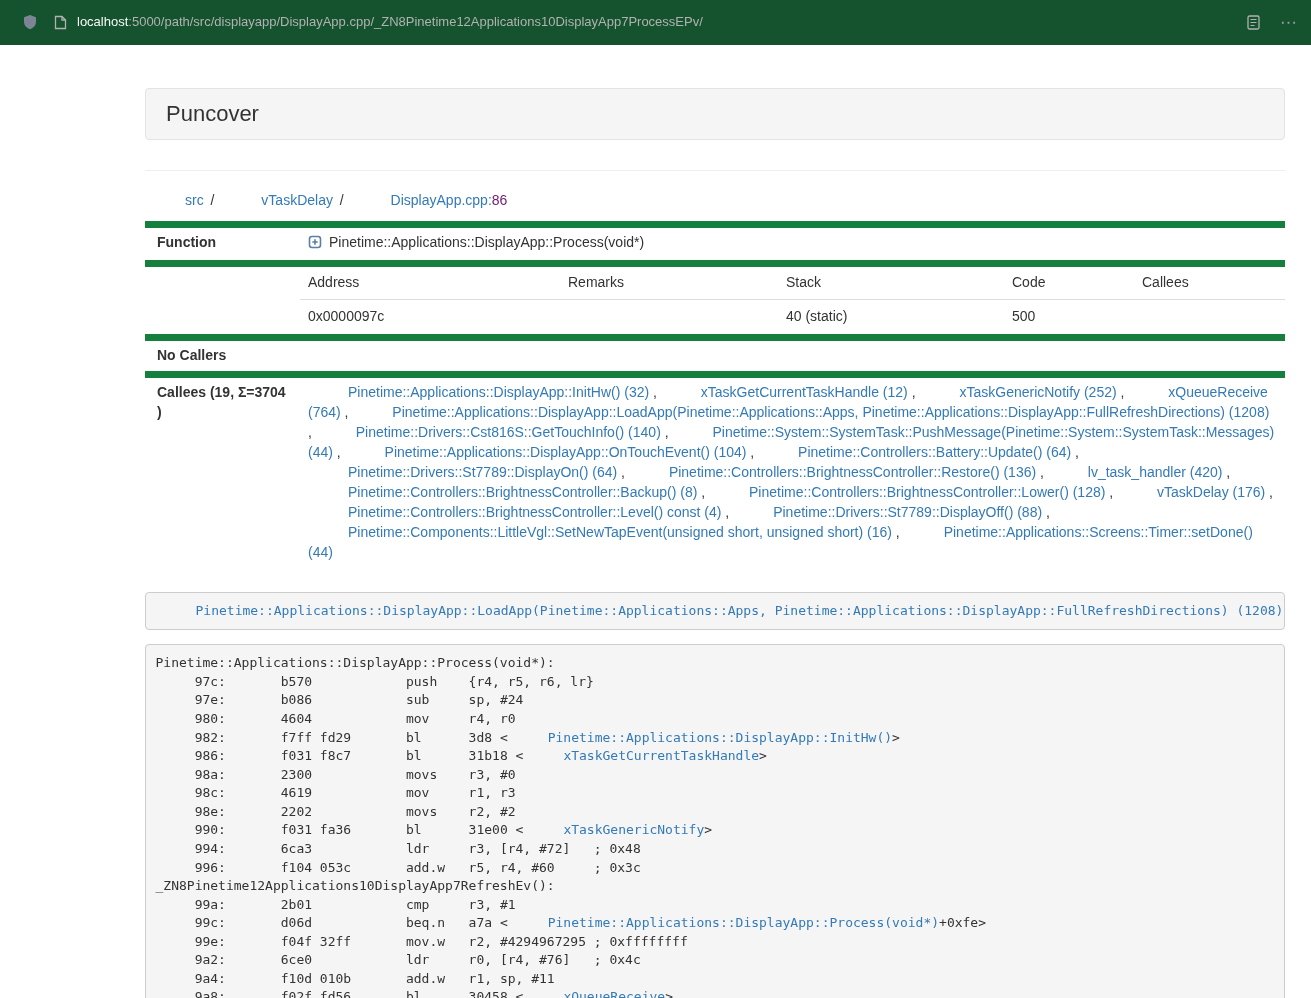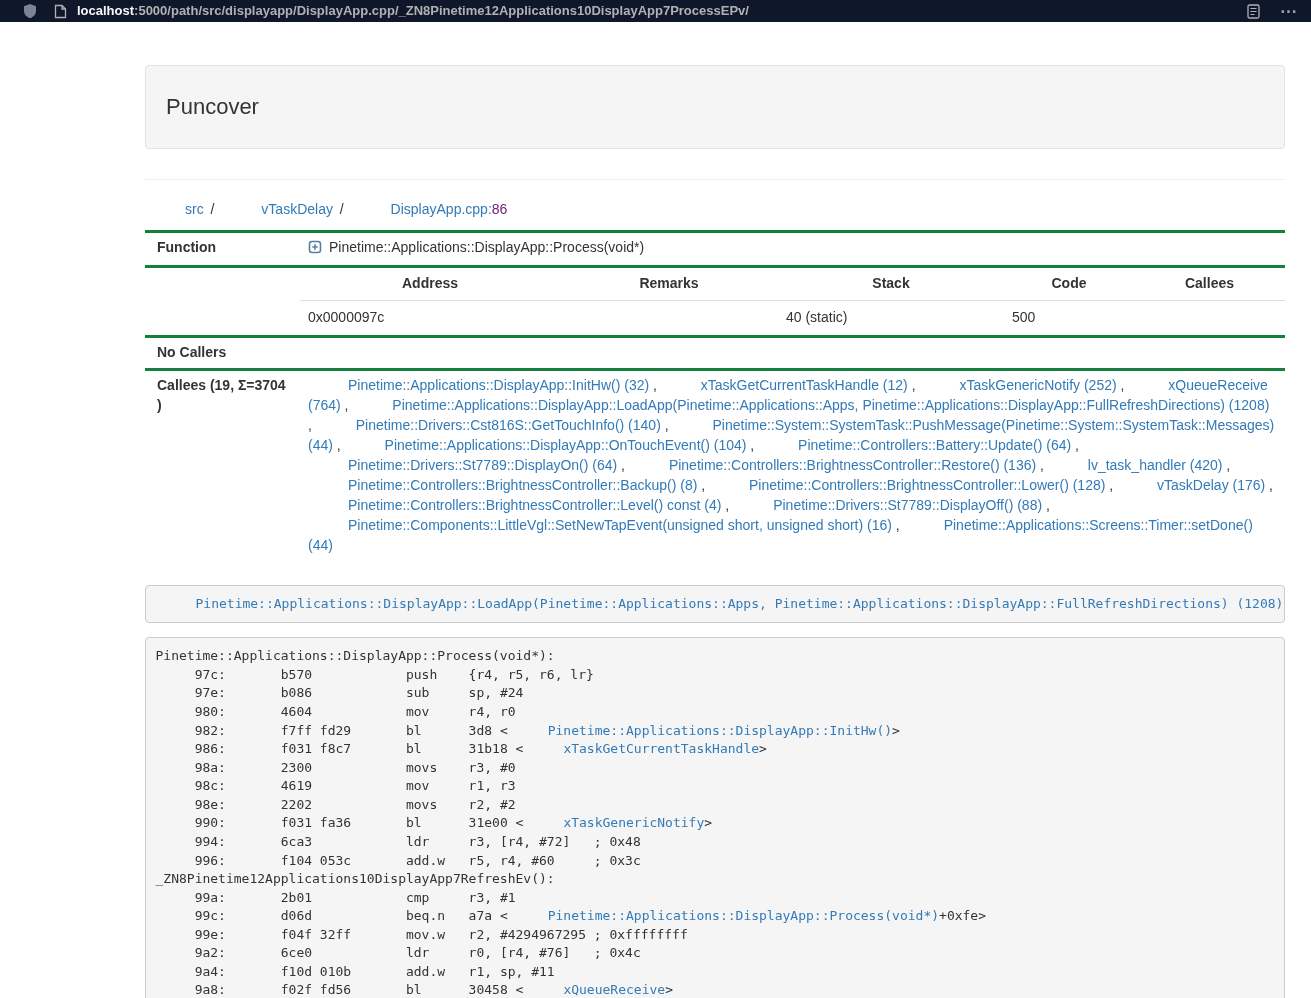--- a/index.html
+++ b/index.html
@@ -5,60 +5,59 @@
   * { box-sizing: border-box; }
   html, body { margin: 0; padding: 0; }
   body {
     width: 1311px; height: 998px; overflow: hidden;
     background: #ffffff; color: #333;
     font-family: "Liberation Sans", sans-serif;
     font-size: 14px; line-height: 1.42857;
   }
   
   .browser-bar {
-    height: 22px; background: #0f172a;
+    height: 45px; background: #14532d;
     display: flex; align-items: center;
     padding: 0 14px 0 22px;
-    font-weight: bold;
   }
   .tb-btn { display: inline-flex; align-items: center; cursor: pointer; flex: 0 0 auto; }
   .tb-btn + .tb-btn { margin-left: 16px; }
   .url-text {
     margin-left: 10px; font-size: 13px; color: #b1b1b3;
     white-space: nowrap; overflow: hidden; cursor: text; flex: 1 1 auto;
   }
   .url-text .domain { color: #f9f9fa; }
   .push-right { margin-left: auto; }
   .dots {
     margin-left: 20px; color: #9a9ca1; font-size: 17px; line-height: 1;
     cursor: pointer; user-select: none;
   }
   
   .page { margin-left: 145px; width: 1140px; padding-top: 43px; }
   .well {
     background: #f5f5f5; border: 1px solid #e3e3e3; border-radius: 4px;
-    padding: 28px 20px; font-size: 22px; line-height: 26px; color: #333;
+    padding: 12px 20px; font-size: 22px; line-height: 26px; color: #333;
   }
   hr.rule { border: none; border-top: 1px solid #eee; margin: 30px 0 20px; }
   .lnk { color: #337ab7; text-decoration: none; cursor: pointer; margin-left: 40px; }
   .crumbs { margin: 0 0 10px; }
   .crumbs .sep { color: #333; margin: 0 3px; }
   .crumbs .linenum { color: #701a75; }
   
   .tbl { width: 100%; border-collapse: collapse; margin-bottom: 24px; }
   .tbl > tbody > tr > th,
   .tbl > tbody > tr > td {
-    border-top: 3px solid #15803d; padding: 5px 8px;
+    border-top: 7px solid #15803d; padding: 5px 8px;
     vertical-align: top; text-align: left;
   }
   .tbl > tbody > tr > th { width: 155px; font-weight: bold; padding-left: 12px; }
   .tbl > tbody > tr > td.nopad { padding: 0; }
   .inner { width: 100%; border-collapse: collapse; }
   .inner th {
-    text-align: center; font-weight: bold; padding: 6px 8px;
+    text-align: left; font-weight: normal; padding: 6px 8px;
     border-bottom: 1px solid #ddd;
     margin-left: 32px;
   }
   .inner td { padding: 7px 8px; }
   .c-addr { width: 260px; } .c-rem { width: 218px; }
   .c-stack { width: 226px; } .c-code { width: 130px; }
   .fn-icon { display: inline-block; vertical-align: -2px; margin-right: 7px; }
   
   .codebox {
     font-family: "DejaVu Sans Mono", monospace;

